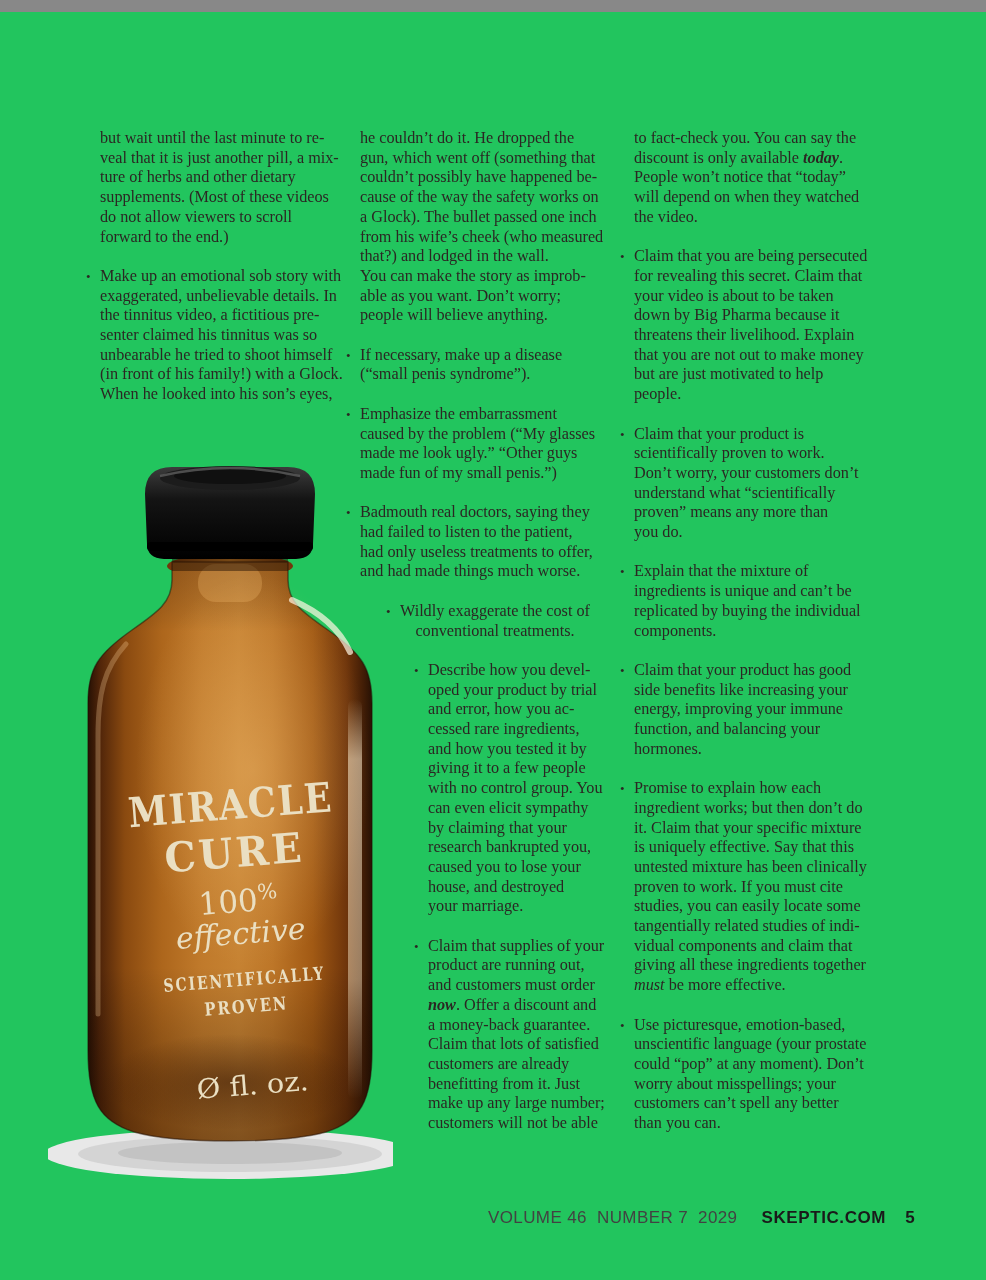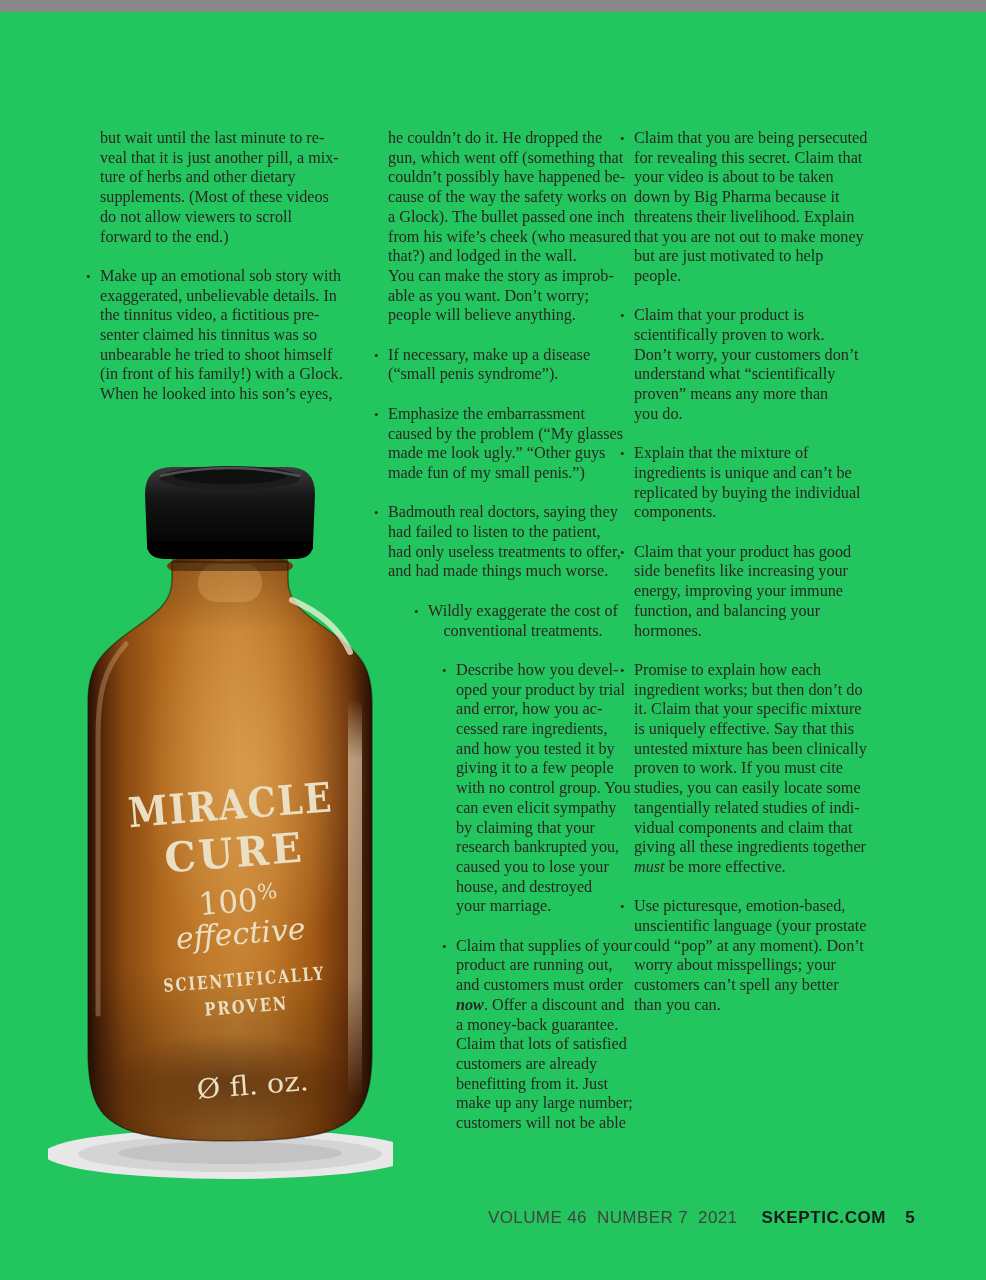--- a/index.html
+++ b/index.html
@@ -13,21 +13,21 @@
   }
   .col{
     position:absolute;
     top:117px;
     font-size:16.2px;
     line-height:19.7px;
     color:#2b2723;
     white-space:nowrap;
   }
   .col1{left:100px;}
-  .col2{left:388px;}
+  .col2{left:360px;}
   .col3{left:634px;}
   .para{position:relative;margin:0 0 19.7px 0;}
   .para .marker{
     position:absolute;left:-14px;top:0px;
     font-size:13px;line-height:19.7px;color:#2b2723;
   }
   .ind-center{margin-left:40px;text-align:center;display:table;}
   .ind-deep{margin-left:68px;}
   .ptext i{font-style:italic;}
   .ptext b{font-weight:bold;}
@@ -88,20 +88,23 @@
       <span class="marker">•</span>
       <div class="ptext">Describe how you devel-<br>oped your product by trial<br>and error, how you ac-<br>cessed rare ingredients,<br>and how you tested it by<br>giving it to a few people<br>with no control group. You<br>can even elicit sympathy<br>by claiming that your<br>research bankrupted you,<br>caused you to lose your<br>house, and destroyed<br>your marriage.</div>
     </div>
     <div class="para ind-deep">
       <span class="marker">•</span>
       <div class="ptext">Claim that supplies of your<br>product are running out,<br>and customers must order<br><b><i>now</i></b>. Offer a discount and<br>a money-back guarantee.<br>Claim that lots of satisfied<br>customers are already<br>benefitting from it. Just<br>make up any large number;<br>customers will not be able</div>
     </div>
   </div>
 
   <div class="col col3">
+    <div class="para">
+      <div class="ptext">to fact-check you. You can say the<br>discount is only available <b><i>today</i></b>.<br>People won’t notice that “today”<br>will depend on when they watched<br>the video.</div>
+    </div>
     <div class="para">
       <span class="marker">•</span>
       <div class="ptext">Claim that you are being persecuted<br>for revealing this secret. Claim that<br>your video is about to be taken<br>down by Big Pharma because it<br>threatens their livelihood. Explain<br>that you are not out to make money<br>but are just motivated to help<br>people.</div>
     </div>
     <div class="para">
       <span class="marker">•</span>
       <div class="ptext">Claim that your product is<br>scientifically proven to work.<br>Don’t worry, your customers don’t<br>understand what “scientifically<br>proven” means any more than<br>you do.</div>
     </div>
     <div class="para">
       <span class="marker">•</span>
@@ -205,16 +208,16 @@
         </text>
         <text x="188" y="490" font-family="DejaVu Serif, serif" font-style="italic" font-size="30">effective</text>
         <text x="188" y="532" font-family="DejaVu Serif, serif" font-weight="bold" font-size="18" letter-spacing="2.5" textLength="162" lengthAdjust="spacingAndGlyphs">SCIENTIFICALLY</text>
         <text x="188" y="559" font-family="DejaVu Serif, serif" font-weight="bold" font-size="18" letter-spacing="2.5" textLength="84" lengthAdjust="spacingAndGlyphs">PROVEN</text>
         <text x="188" y="641" font-family="DejaVu Serif, serif" font-size="27" textLength="112" lengthAdjust="spacingAndGlyphs">Ø fl. oz.</text>
       </g>
     </svg>
   </div>
 
   <div class="footer">
-    <span>VOLUME 46</span><span class="gap">NUMBER 7</span><span class="gap">2021</span><span class="site">SKEPTIC.COM</span><span class="pagenum">5</span>
+    <span>VOLUME 46</span><span class="gap">NUMBER 7</span><span class="gap">2029</span><span class="site">SKEPTIC.COM</span><span class="pagenum">5</span>
   </div>
 
 </div>
 
 </body></html>

